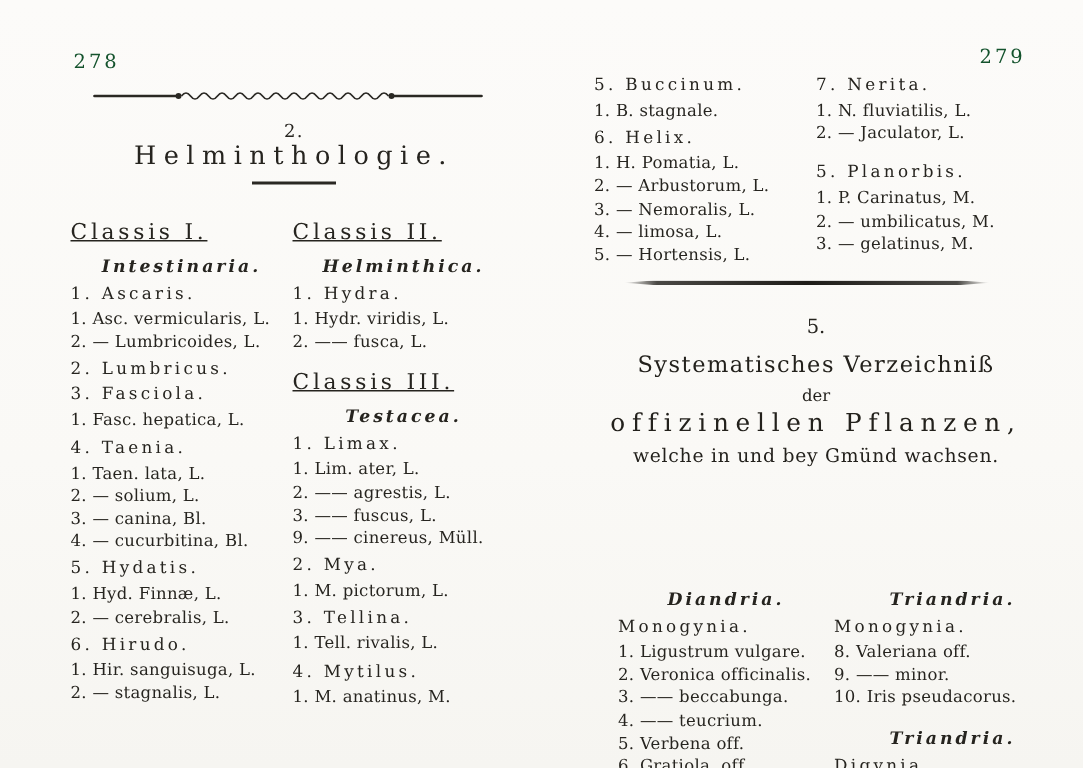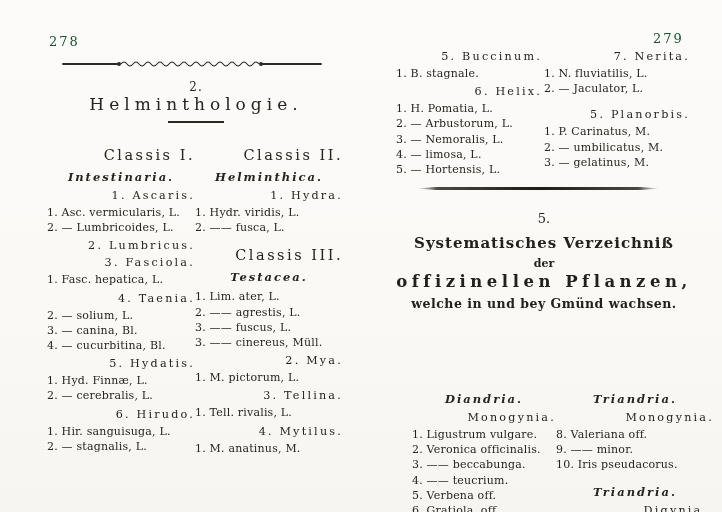--- a/index.html
+++ b/index.html
@@ -22,37 +22,37 @@
   .lp-title{margin-top:0;font-size:17px;letter-spacing:5px;white-space:nowrap;}
   .title-rule{margin:7px auto 0;width:56px;height:2px;background:#2a2823;}
 
   .cols{position:absolute;display:flex;}
   #lp-cols{top:146px;left:2px;width:322px;}
   .col1{width:148px;}
   .col2{width:162px;padding-right:14px;box-sizing:border-box;}
 
   .line{white-space:nowrap;}
   .entry{font-size:11px;line-height:15.2px;letter-spacing:0.2px;}
-  .group{text-align:right;font-size:11.2px;letter-spacing:2.2px;line-height:13px;margin:4px 0 3px;}
-  .classis{text-align:right;font-size:14.5px;letter-spacing:2.5px;line-height:17px;margin:1px 0 6px;}
+  .group{text-align:left;font-size:11.2px;letter-spacing:2.2px;line-height:13px;margin:4px 0 3px;}
+  .classis{text-align:left;font-size:14.5px;letter-spacing:2.5px;line-height:17px;margin:1px 0 6px;text-decoration:underline;}
   .subhead{text-align:center;font-size:11.5px;font-style:italic;font-weight:bold;letter-spacing:2px;line-height:14px;margin:0 0 5px;}
   .mt-lg{margin-top:12px !important;}
 
   #rp-top-cols{top:46px;left:0;width:302px;}
   .colA{width:154px;padding-left:8px;box-sizing:border-box;}
   .colB{width:148px;padding-left:2px;box-sizing:border-box;}
 
   .taper-rule{
     position:absolute;top:187px;left:28px;width:244px;height:3px;
     background:linear-gradient(90deg,rgba(30,28,24,0),rgba(30,28,24,.8) 9%,#1e1c18 50%,rgba(30,28,24,.8) 91%,rgba(30,28,24,0));
     clip-path:polygon(0 50%,8% 0,92% 0,100% 50%,92% 100%,8% 100%);
   }
 
   .rp-section{position:absolute;top:211px;left:0;width:312px;text-align:center;}
-  .frk{font-weight:bold;color:#23211c;}
+  .frk{font-weight:normal;color:#23211c;}
   .rp-sec-no{font-size:13px;}
   .rp-sec-l1{margin-top:8px;font-size:15px;letter-spacing:1px;}
   .rp-sec-l2{margin-top:5px;font-size:11px;}
   .rp-sec-l3{margin-top:2px;font-size:16.5px;letter-spacing:4.5px;white-space:nowrap;}
   .rp-sec-l4{margin-top:5px;font-size:12.5px;letter-spacing:0.5px;}
 
   #rp-plant-cols{top:344px;left:20px;width:310px;margin-top:48px;}
   .colC{width:148px;padding-left:4px;box-sizing:border-box;}
   .colD{width:158px;}
 </style>
@@ -80,42 +80,44 @@
     <div class="col1">
         <div class="line classis">Classis I.</div>
         <div class="line subhead">Intestinaria.</div>
         <div class="line group">1. Ascaris.</div>
         <div class="line entry">1. Asc. vermicularis, L.</div>
         <div class="line entry">2. — Lumbricoides, L.</div>
         <div class="line group">2. Lumbricus.</div>
         <div class="line group">3. Fasciola.</div>
         <div class="line entry">1. Fasc. hepatica, L.</div>
         <div class="line group">4. Taenia.</div>
+        <div class="line entry">1. Taen. lata, L.</div>
         <div class="line entry">2. — solium, L.</div>
         <div class="line entry">3. — canina, Bl.</div>
         <div class="line entry">4. — cucurbitina, Bl.</div>
         <div class="line group">5. Hydatis.</div>
         <div class="line entry">1. Hyd. Finnæ, L.</div>
         <div class="line entry">2. — cerebralis, L.</div>
         <div class="line group">6. Hirudo.</div>
         <div class="line entry">1. Hir. sanguisuga, L.</div>
         <div class="line entry">2. — stagnalis, L.</div>
       </div>
     <div class="col2">
         <div class="line classis">Classis II.</div>
         <div class="line subhead">Helminthica.</div>
         <div class="line group">1. Hydra.</div>
         <div class="line entry">1. Hydr. viridis, L.</div>
         <div class="line entry">2. —— fusca, L.</div>
         <div class="line classis mt-lg">Classis III.</div>
         <div class="line subhead">Testacea.</div>
+        <div class="line group">1. Limax.</div>
         <div class="line entry">1. Lim. ater, L.</div>
         <div class="line entry">2. —— agrestis, L.</div>
         <div class="line entry">3. —— fuscus, L.</div>
-        <div class="line entry">3. —— cinereus, Müll.</div>
+        <div class="line entry">9. —— cinereus, Müll.</div>
         <div class="line group">2. Mya.</div>
         <div class="line entry">1. M. pictorum, L.</div>
         <div class="line group">3. Tellina.</div>
         <div class="line entry">1. Tell. rivalis, L.</div>
         <div class="line group">4. Mytilus.</div>
         <div class="line entry">1. M. anatinus, M.</div>
       </div>
   </div>
 </div>
 

